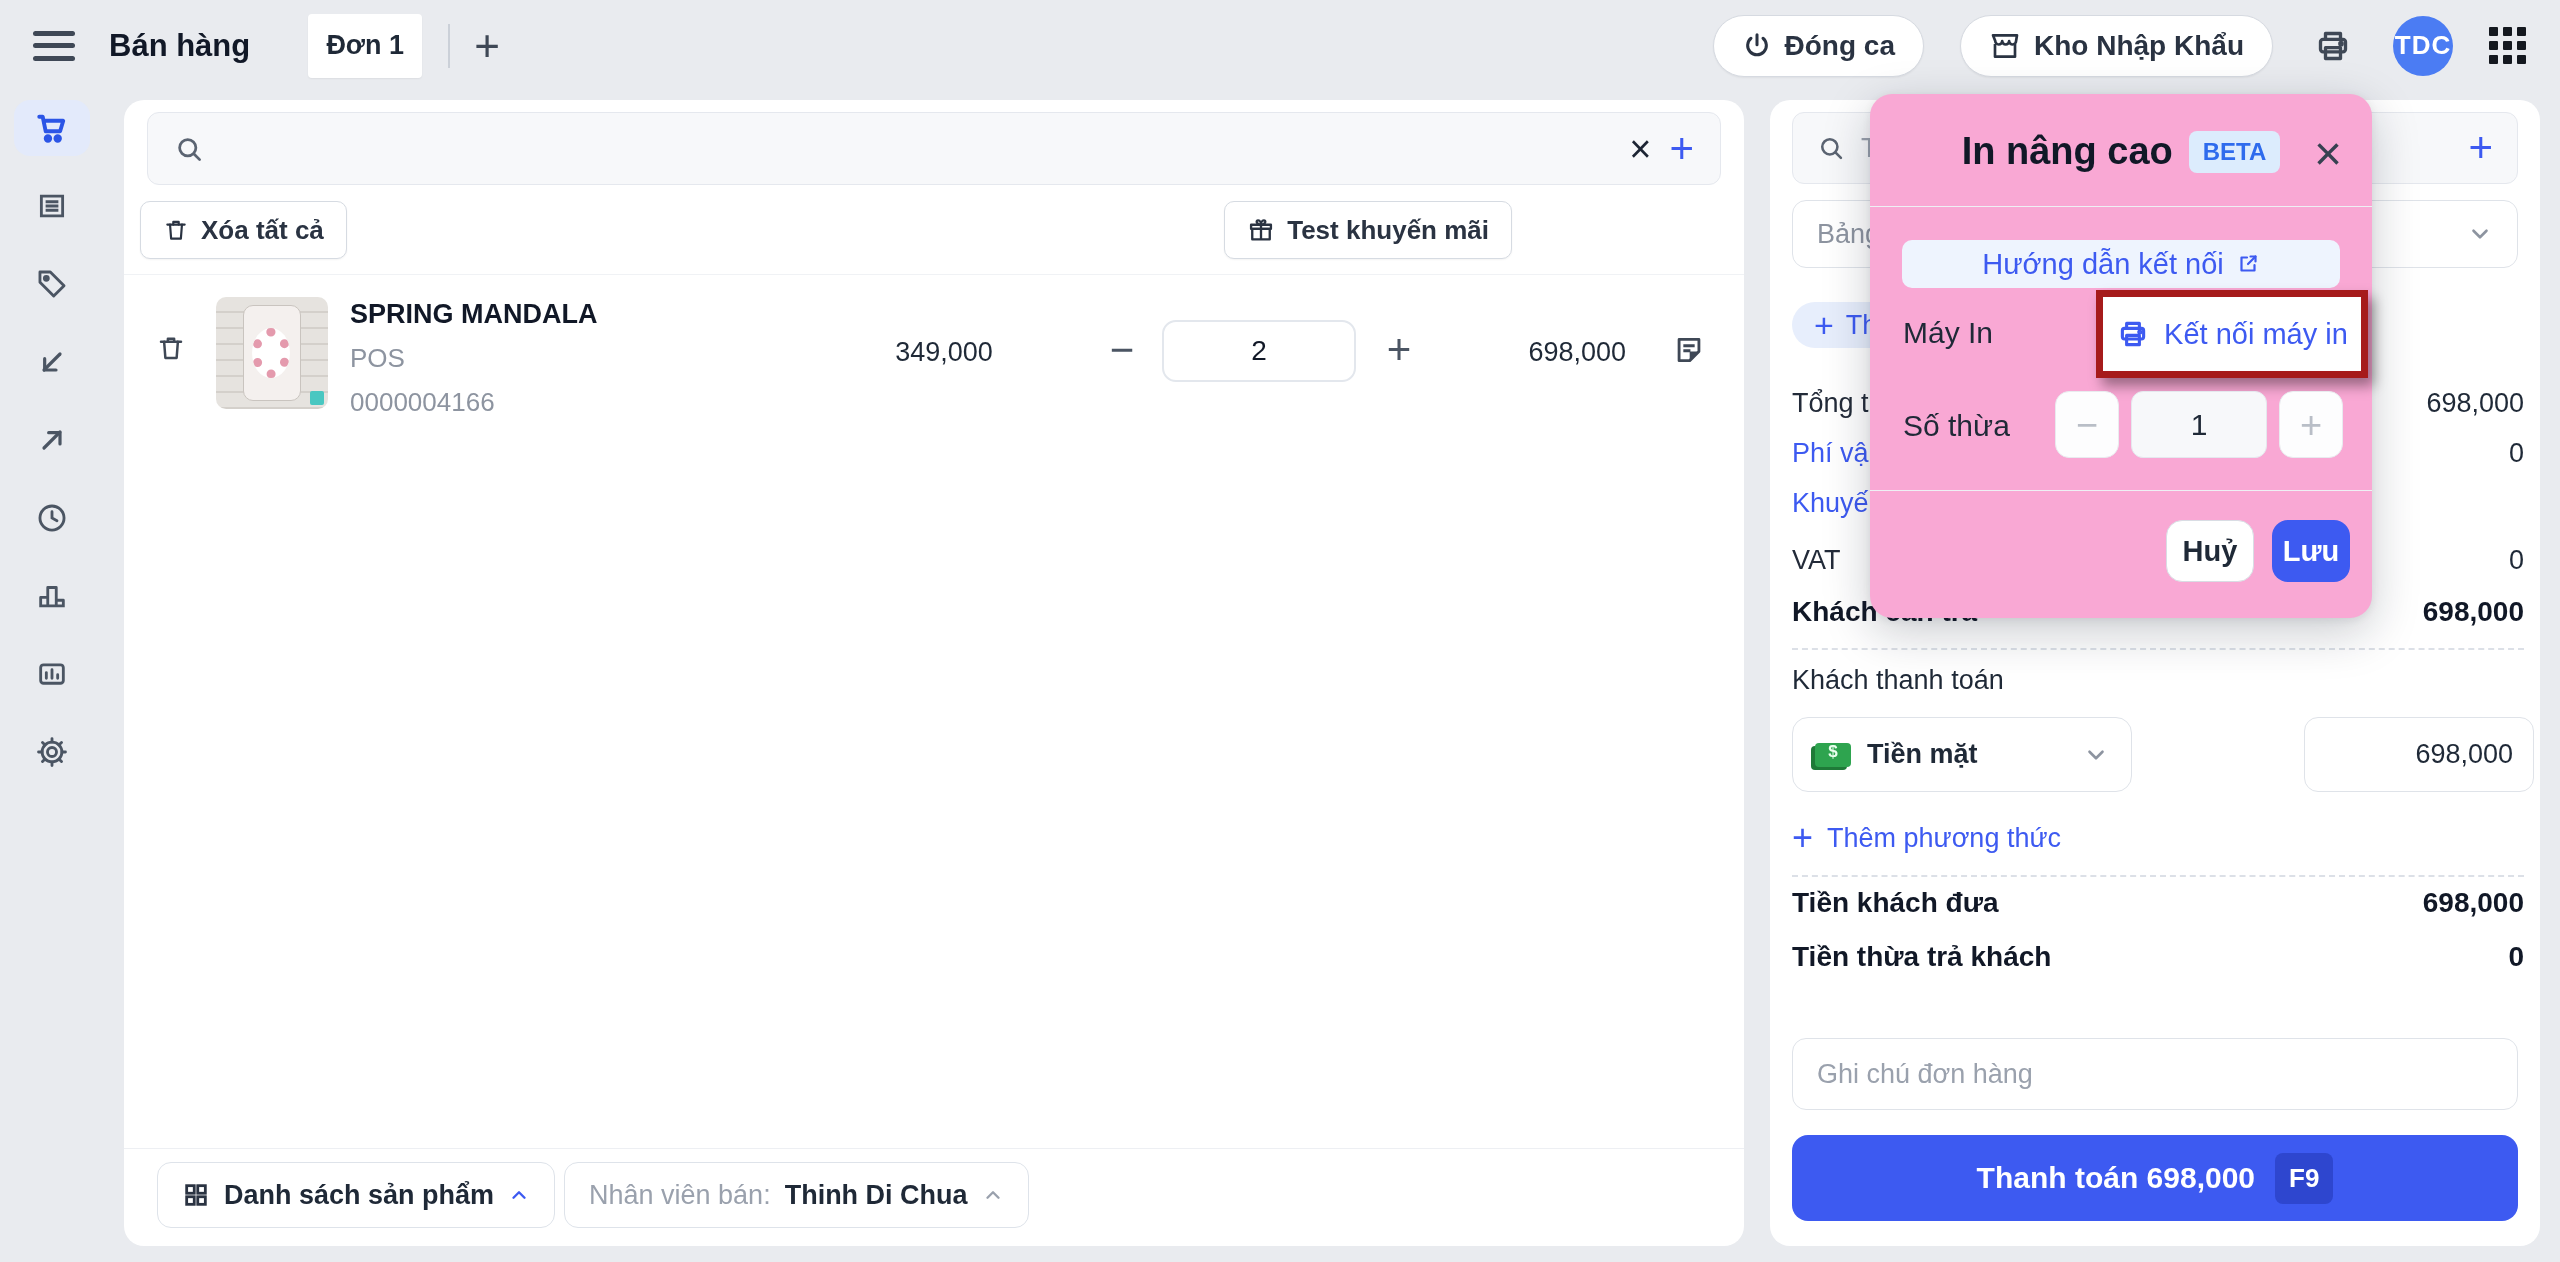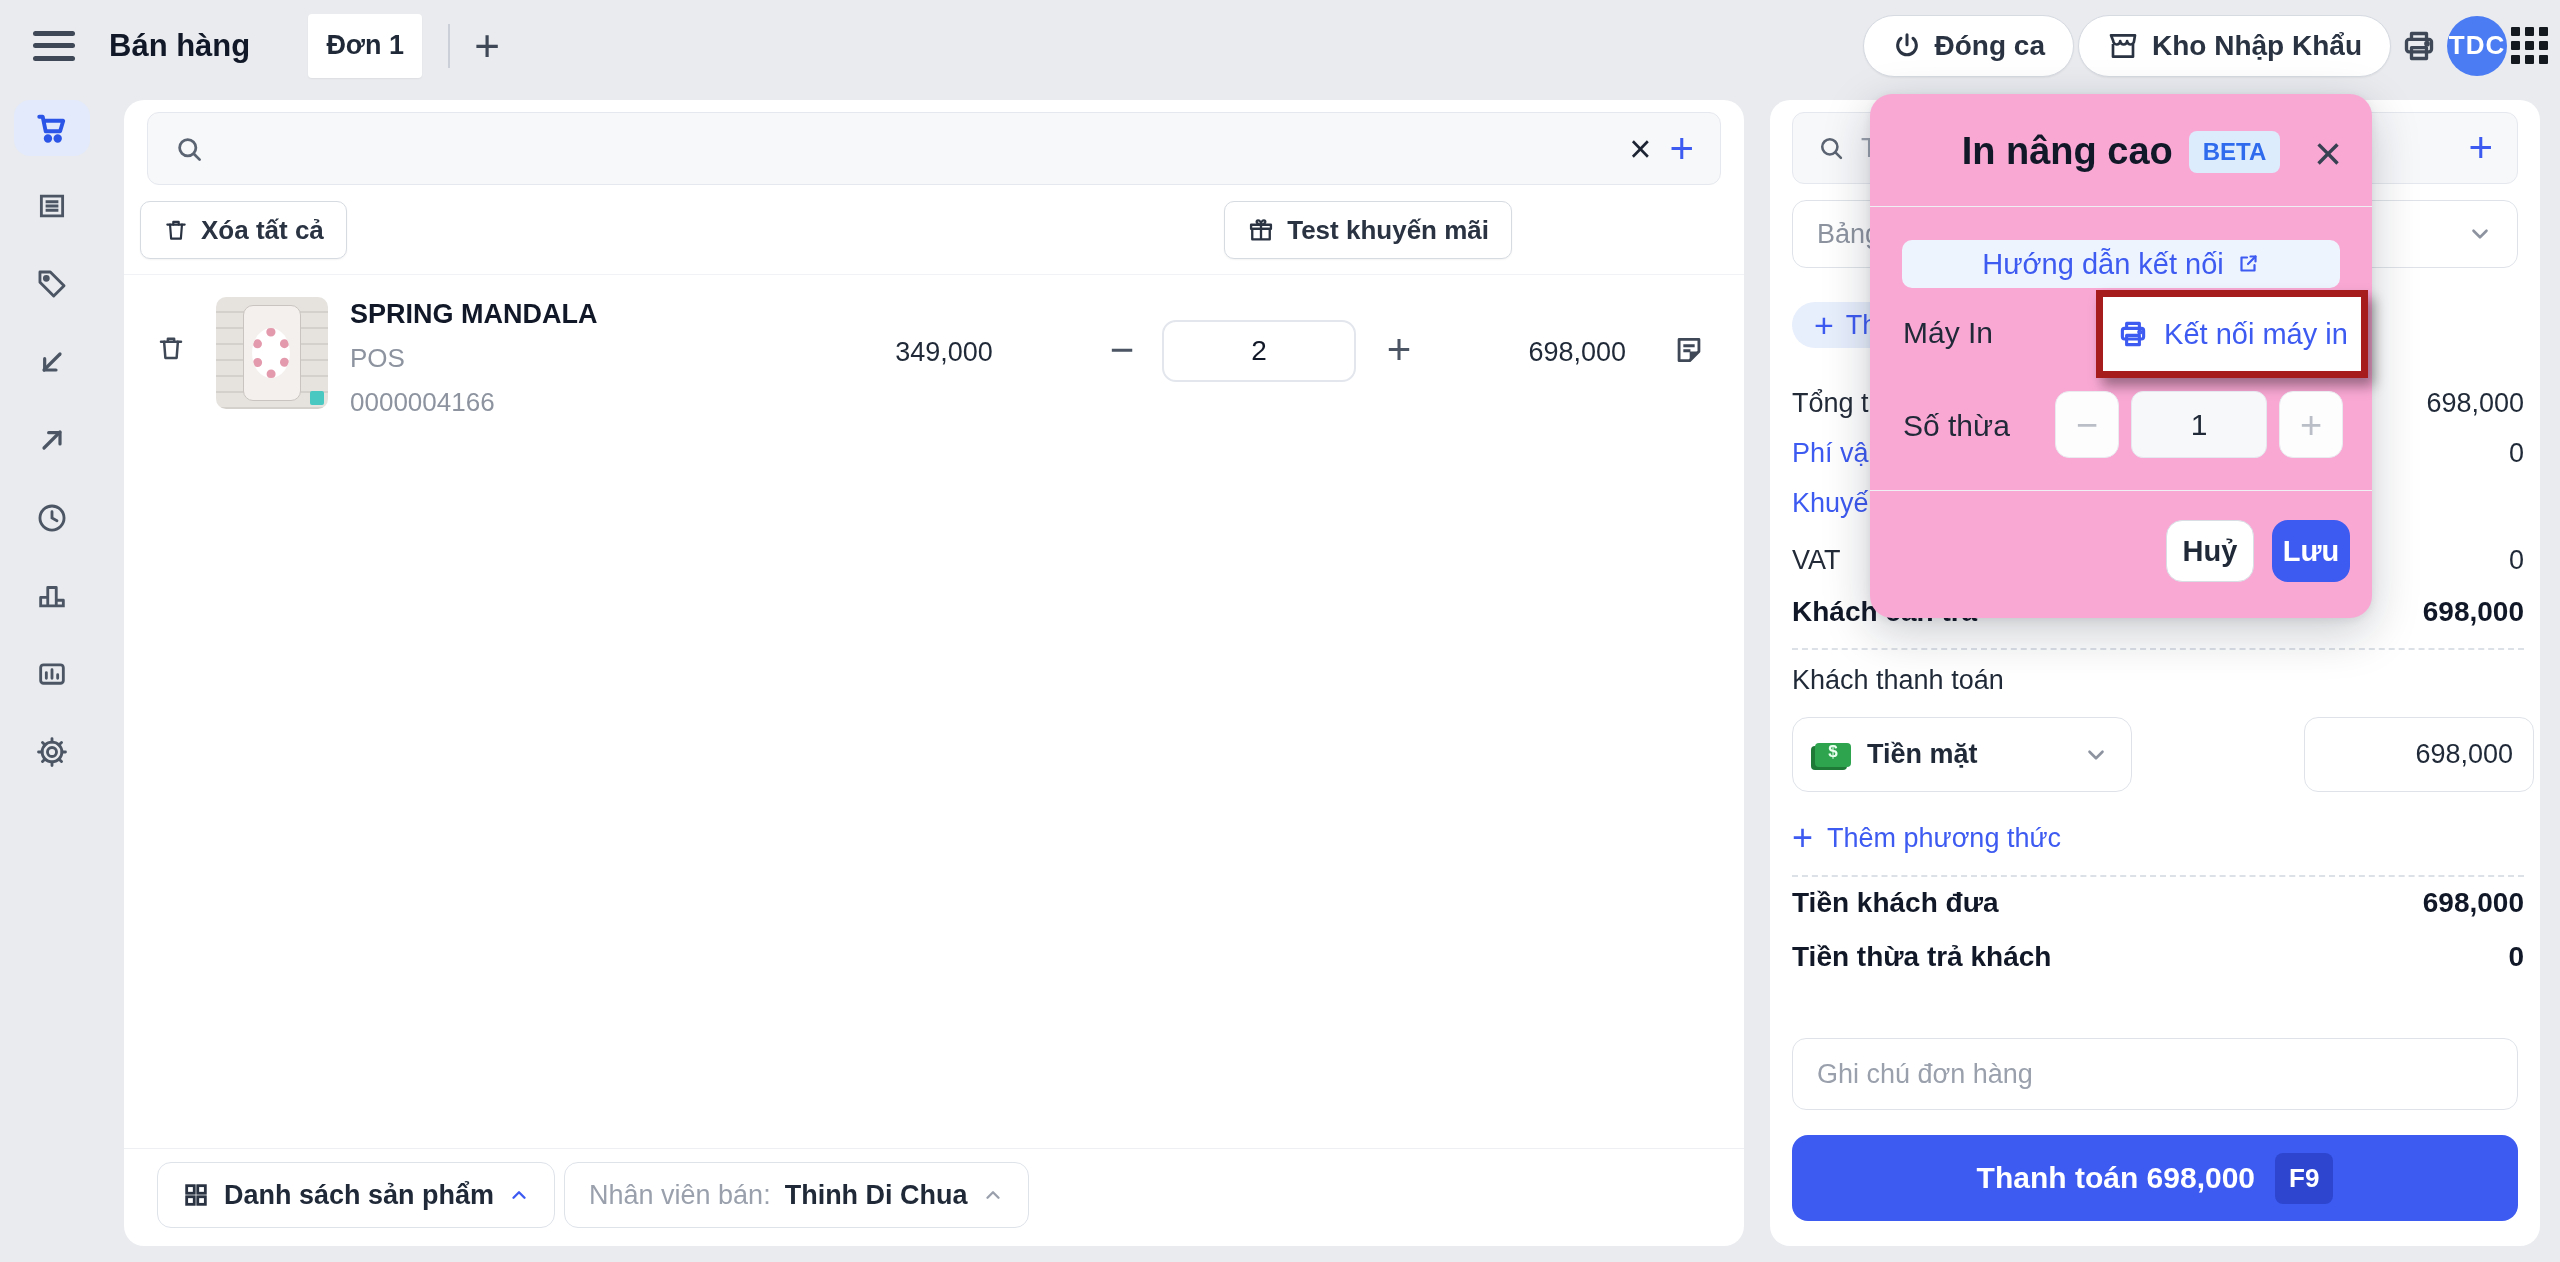--- a/index.html
+++ b/index.html
@@ -7,21 +7,21 @@
   .screen{position:relative;width:2560px;height:1262px;background:#e9ebef;overflow:hidden;color:#1f2937;}
 
   
   .topbar{position:absolute;top:0;left:0;right:0;height:91px;display:flex;align-items:center;}
   .hamburger{margin-left:33px;width:42px;height:30px;display:flex;flex-direction:column;justify-content:space-between;cursor:pointer;}
   .hamburger span{height:5px;border-radius:3px;background:#3f4856;}
   .tb-title{margin-left:34px;font-size:31px;font-weight:bold;color:#111827;}
   .tb-tab{margin-left:58px;width:114px;height:64px;background:#fff;border-radius:4px;display:flex;align-items:center;justify-content:center;font-size:27px;font-weight:600;color:#1f2937;box-shadow:0 1px 2px rgba(0,0,0,.06);}
   .tb-divider{width:2px;height:44px;background:#cbd0d8;margin:0 24px 0 26px;}
   .tb-plus{font-size:44px;font-weight:300;color:#3f4856;line-height:1;}
-  .tb-right{margin-left:auto;display:flex;align-items:center;gap:4px;padding-right:12px;}
+  .tb-right{margin-left:auto;display:flex;align-items:center;gap:36px;padding-right:34px;}
   .pill-btn{height:62px;border-radius:31px;background:#fff;border:1px solid #d6dae1;display:flex;align-items:center;gap:13px;padding:0 28px;font-size:28px;font-weight:600;color:#2a3342;box-shadow:0 1px 2px rgba(0,0,0,.05);cursor:pointer;}
   .tb-printer{color:#3f4856;margin:0 4px;}
   .avatar{width:60px;height:60px;border-radius:50%;background:#4b7cf3;color:#fff;font-size:26px;font-weight:bold;display:flex;align-items:center;justify-content:center;letter-spacing:1px;}
   .apps{display:grid;grid-template-columns:repeat(3,9px);grid-template-rows:repeat(3,9px);gap:5px;cursor:pointer;}
   .apps i{background:#14181f;border-radius:1px;}
 
   
   .sidebar{position:absolute;top:91px;left:0;width:104px;bottom:0;display:flex;flex-direction:column;align-items:center;padding-top:9px;gap:22px;}
   .s-item{width:76px;height:56px;display:flex;align-items:center;justify-content:center;color:#4b5563;cursor:pointer;}
   .s-item.active{background:#e3eafb;border-radius:16px;color:#2b55e6;}

